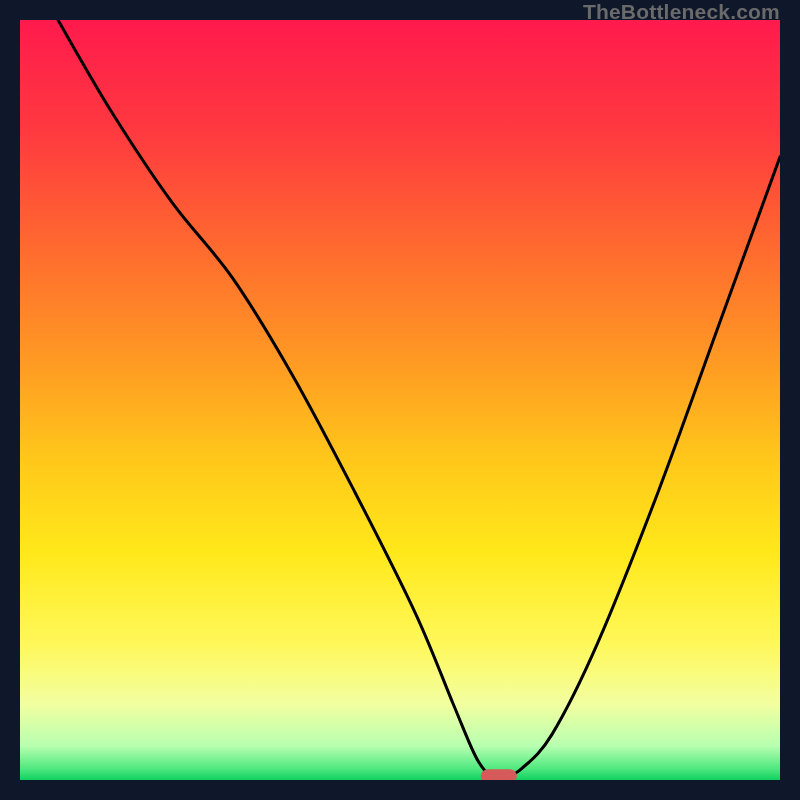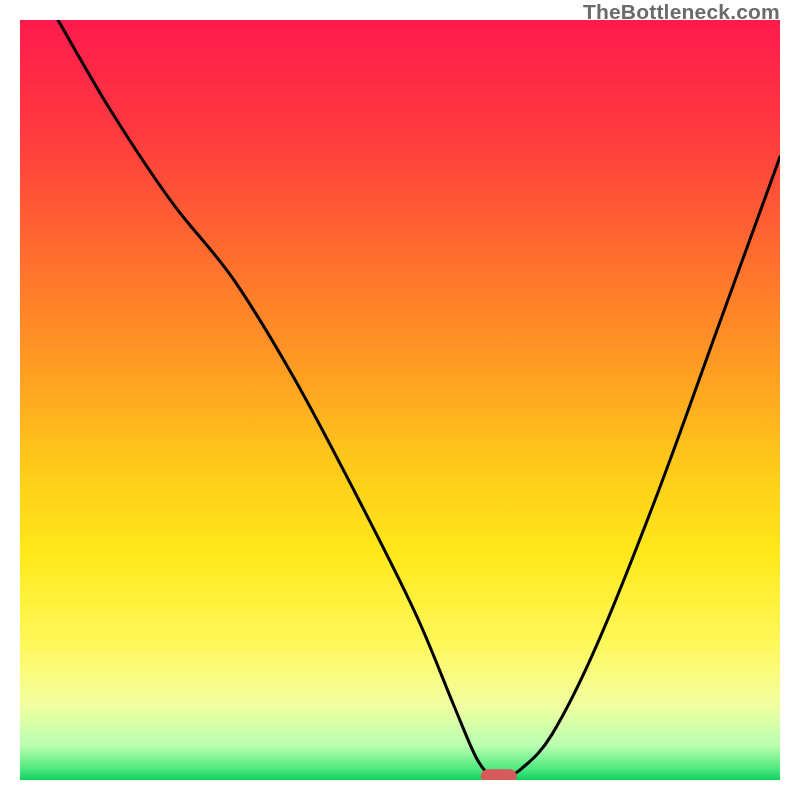--- a/index.html
+++ b/index.html
@@ -9,21 +9,21 @@
     height: 800px;
     background: #000;
     overflow: hidden;
   }
   .frame {
     position: absolute;
     left: 0;
     top: 0;
     width: 800px;
     height: 800px;
-    background: #ffffff;
+    background: #0f172a;
   }
   .plot {
     position: absolute;
     left: 20px;
     top: 20px;
     width: 760px;
     height: 760px;
   }
   .watermark {
     position: absolute;

